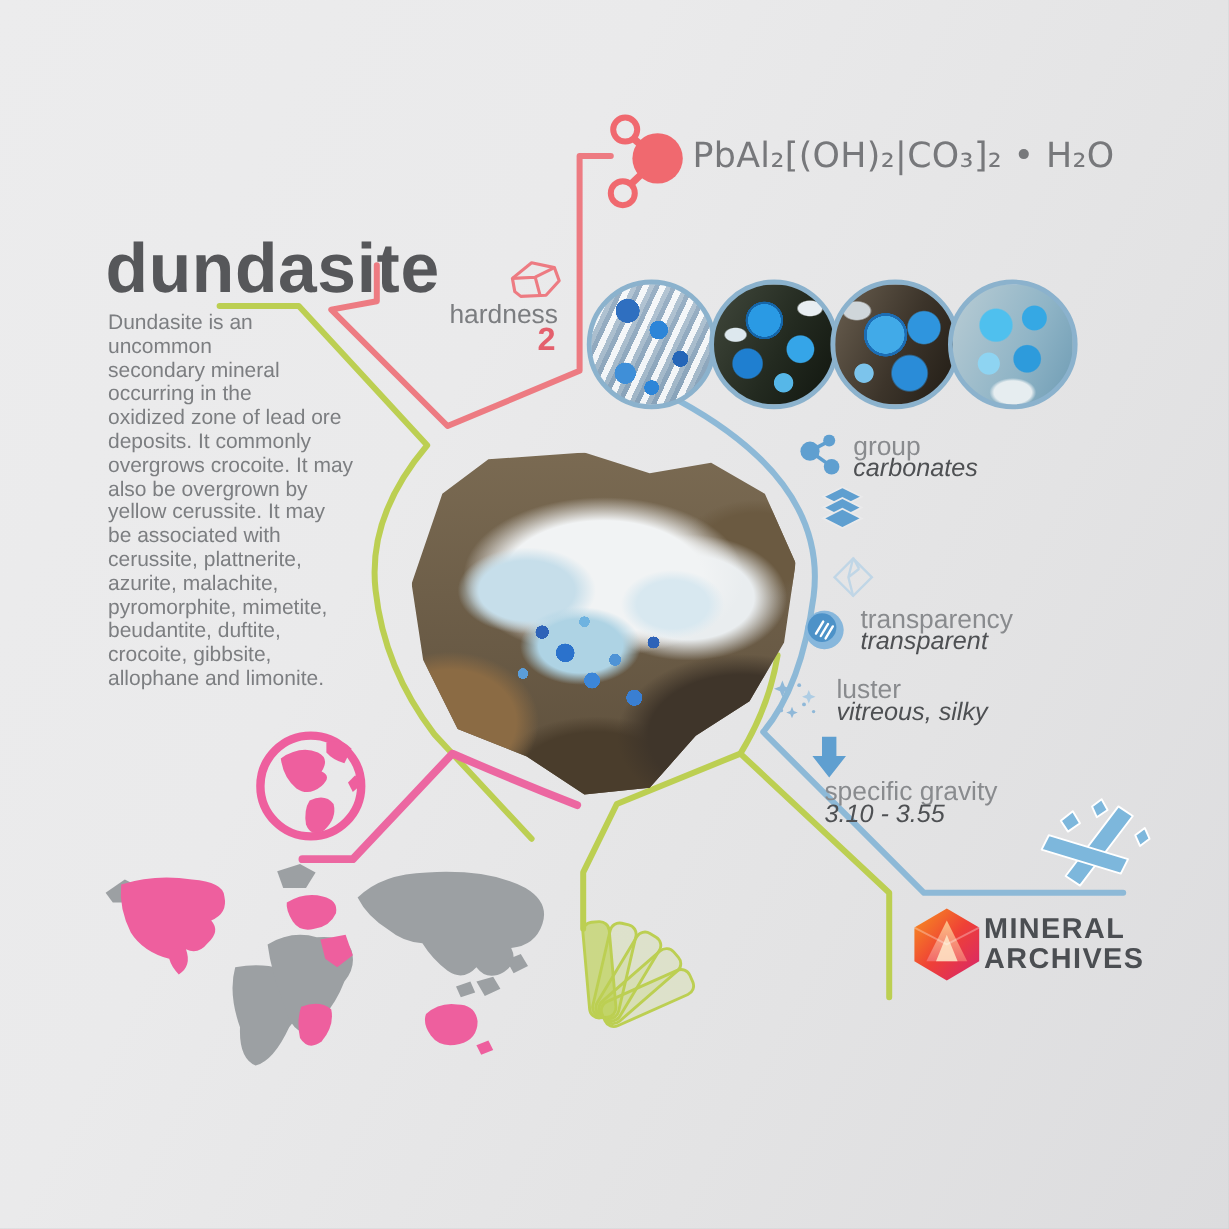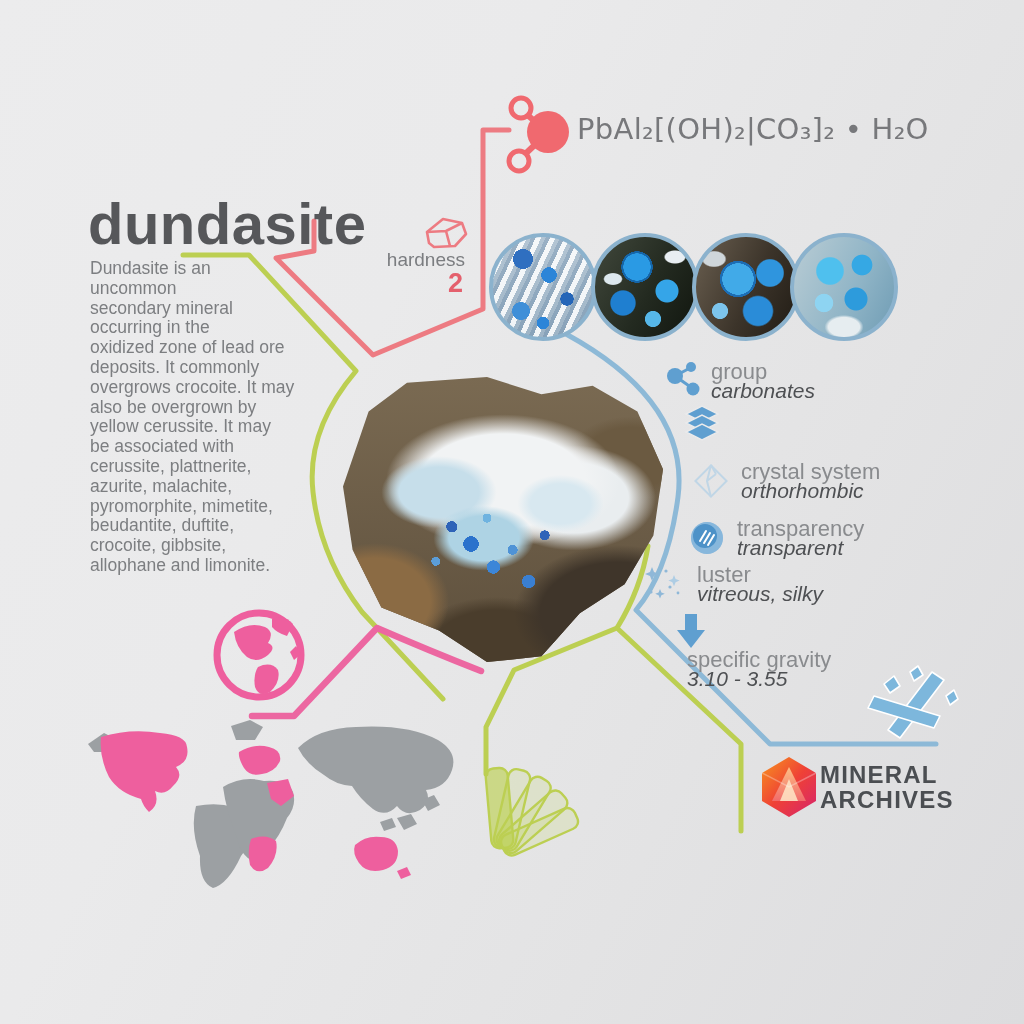--- a/index.html
+++ b/index.html
@@ -5,21 +5,21 @@
   html,body{margin:0;padding:0;background:#cfcfd1;}
   .stage{position:relative;width:1024px;height:1024px;overflow:hidden;
     background:linear-gradient(118deg,#ececed 0%,#eaeaeb 35%,#e3e3e4 70%,#dcdcde 100%);
     font-family:"Liberation Sans",sans-serif;}
   .stage *{box-sizing:border-box;}
   svg.canvas{position:absolute;left:0;top:0;}
   .abs{position:absolute;}
   .title{left:88px;top:190px;font-size:58px;font-weight:bold;color:#56575a;letter-spacing:.5px;}
   .desc{left:90px;top:259px;width:262px;font-size:17.5px;line-height:19.8px;color:#7c7e81;white-space:pre-line;}
   .formula{left:577px;top:112px;font-size:29px;color:#77787b;letter-spacing:.3px;font-family:"DejaVu Sans",sans-serif;}
-  .hard-label{left:350px;top:249px;width:115px;text-align:right;font-size:19px;color:#7b7d80;}
+  .hard-label{left:350px;top:249px;width:115px;text-align:right;font-size:22px;color:#7b7d80;}
   .hard-val{left:350px;top:268px;width:113px;text-align:right;font-size:27px;font-weight:bold;color:#e4606d;}
   .photo{position:absolute;width:108px;height:108px;border-radius:50%;border:4px solid #8bb2cd;overflow:hidden;}
   .p1{background:
       radial-gradient(18px 18px at 30% 22%,#2f6fc0 0 55%,rgba(0,0,0,0) 56%),
       radial-gradient(14px 14px at 56% 38%,#2c85d8 0 55%,rgba(0,0,0,0) 56%),
       radial-gradient(12px 12px at 74% 62%,#2566b8 0 55%,rgba(0,0,0,0) 56%),
       radial-gradient(16px 16px at 28% 74%,#3f8fd8 0 55%,rgba(0,0,0,0) 56%),
       radial-gradient(11px 11px at 50% 86%,#2c85d8 0 55%,rgba(0,0,0,0) 56%),
       repeating-linear-gradient(115deg,rgba(255,255,255,.9) 0 5px,rgba(206,216,226,.45) 5px 9px,rgba(150,172,194,.55) 9px 13px),
       linear-gradient(#9fb6c8,#7797af);}
@@ -213,27 +213,23 @@
       <path d="M 3,19 L 19,11 L 35,19 L 19,27 Z" fill="#5f9fd0" stroke="#eaeaeb" stroke-width="1.5"></path>
       <path d="M 3,28 L 19,20 L 35,28 L 19,36 Z" fill="#5f9fd0" stroke="#eaeaeb" stroke-width="1.5"></path>
     </svg>
   </div>
 
   <div class="prop" style="left:692px;top:462px;">
     <svg width="38" height="38" viewBox="0 0 38 38" fill="none" stroke="#c0d6e6" stroke-width="2">
       <rect x="8" y="8" width="22" height="22" transform="rotate(45 19 19)"></rect>
       <path d="M 19,3 L 15,19 L 19,35 M 19,3 L 24,12 M 15,19 L 24,12"></path>
     </svg>
-    <div class="txt">
-        <div class="lbl">crystal system</div>
-      <div class="val">orthorhombic</div>
-      </div>
-  </div>
-
-  <div class="prop" style="left:688px;top:506px;margin-top:13px;">
+  </div>
+
+  <div class="prop" style="left:668px;top:506px;">
     <svg width="38" height="38" viewBox="0 0 38 38">
       <circle cx="19" cy="19" r="16" fill="#5f9fd0"></circle>
       <circle cx="19" cy="19" r="16" fill="rgba(255,255,255,.25)"></circle>
       <circle cx="17" cy="17" r="12" fill="#4d92c8"></circle>
       <g stroke="#ffffff" stroke-width="2" stroke-linecap="round">
         <line x1="12" y1="22" x2="18" y2="12"></line>
           <line x1="16" y1="24" x2="22" y2="14"></line>
           <line x1="20" y1="26" x2="26" y2="16"></line>
       </g>
     </svg>

